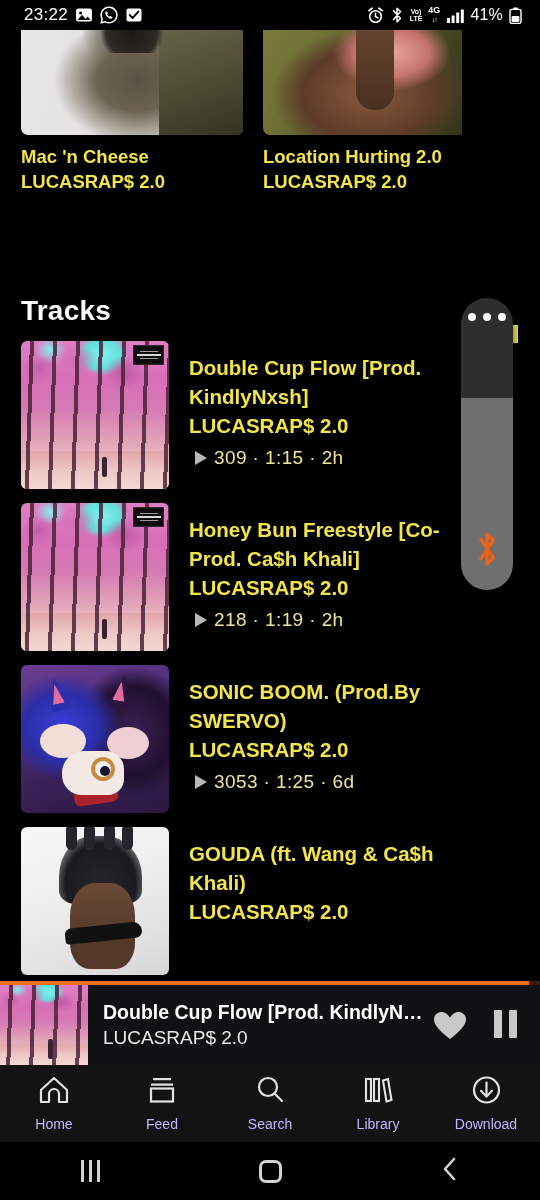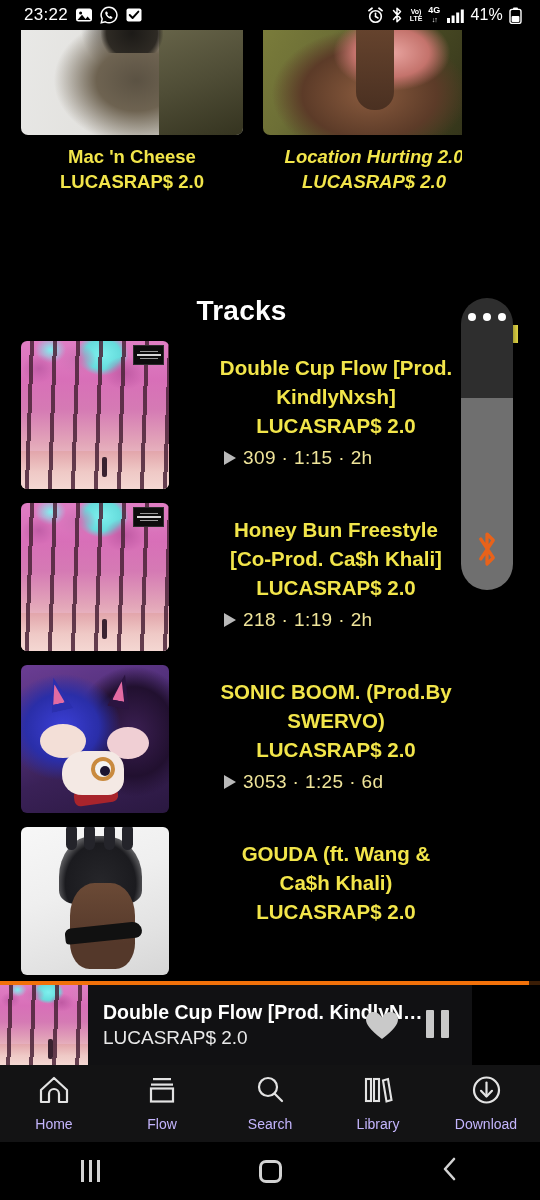--- a/index.html
+++ b/index.html
@@ -19,35 +19,35 @@
   .sb-time{ font-size:17px; font-weight:400; color:#fff; letter-spacing:.3px; }
   .sb-right{ margin-left:auto; display:flex; align-items:center; gap:6px; padding-right:18px; }
   .sb-ico{ display:inline-flex; align-items:center; justify-content:center; }
   .sb-battery-text{ font-size:16px; color:#fff; letter-spacing:.2px; }
   .volte{ font-size:7px; line-height:7.5px; text-align:center; color:#fff; font-weight:700; }
   .net4g{ font-size:9px; line-height:9px; text-align:center; color:#fff; font-weight:700; }
   .net4g .arrows{ font-size:7px; line-height:7px; letter-spacing:-1px; }
 
   
   .screen{ position:absolute; inset:0; background:#000; }
-  .content{ position:absolute; top:30px; left:0; width:462px;text-align:center; }
+  .content{ position:absolute; top:30px; left:0; width:462px; }
 
   
   .carousel{ position:relative; height:230px; overflow:hidden; }
   .card{ position:absolute; top:0; width:222px; }
   .card .art{
     width:222px; height:137px; border-radius:7px; overflow:hidden; position:relative;
     margin-top:-32px; box-shadow:0 4px 10px rgba(0,0,0,.7);
   }
   .card .ttl{
     color:#f2e54a; font-size:18.5px; font-weight:700; margin-top:10px;
     white-space:nowrap; line-height:24px;
   }
   .card .art-name{ color:#f2e54a; font-size:18.5px; font-weight:700; line-height:26px; white-space:nowrap;}
-  #card0{ left:21px; } #card1{ left:263px;font-style:italic; } #card2{ left:505px; width:230px;}
+  #card0{ left:21px; } #card1{ left:263px; } #card2{ left:505px; width:230px;}
 
   .ph{ position:absolute; inset:0; }
   
   .ph1{ background:
       radial-gradient(ellipse 60% 75% at 52% 60%, #5b5243 0%, #6e6351 30%, rgba(110,99,81,0) 62%),
       radial-gradient(circle at 47% 22%, #2a2620 0%, rgba(42,38,32,0) 28%),
       linear-gradient(105deg,#e9e9e7 0%,#e3e2df 38%,#cfcdc6 60%,#b9b7ae 100%); }
   .ph1::after{ content:""; position:absolute; left:62%; top:8%; width:40%; height:92%;
       background:linear-gradient(160deg,#6d6a4e 0%, #4f4d36 55%, #34331f 100%); border-radius:4px 0 0 0;}
   .ph1::before{ content:""; position:absolute; left:36%; top:4%; width:28%; height:36%;
@@ -62,21 +62,21 @@
   
   .ph3{ background:
       radial-gradient(ellipse at 35% 70%, #2f4f77 0%, #1d3350 45%, rgba(29,51,80,0) 75%),
       linear-gradient(135deg,#cfd8e2 0%,#aebccd 45%,#8ea0b6 100%); }
   .ph3::after{ content:""; position:absolute; left:8%; top:18%; width:52%; height:70%;
       background:linear-gradient(160deg,#1b2b42,#24415f); clip-path:polygon(0 35%,55% 0,100% 48%,62% 100%,10% 92%); }
 
   
   .tracks-head{ color:#ffffff; font-size:28px; font-weight:700; padding:35px 0 0 21px; letter-spacing:.2px; }
 
-  .track{ display:flex; padding:14px 8px 0 21px;gap:29px; }
+  .track{ display:flex; padding:14px 8px 0 21px; }
   .track .art{
     width:148px; height:148px; border-radius:6px; position:relative; overflow:hidden; flex:0 0 148px;
   }
   .track .meta{ padding-left:20px; padding-top:12px; }
   .t-title{ color:#f2e54a; font-size:20.5px; font-weight:700; line-height:29px; max-width:330px; }
   .t-artist{ color:#f2e54a; font-size:20.5px; font-weight:700; line-height:30px; }
   .t-stats{ display:flex; align-items:center; gap:7px; margin-top:6px; margin-left:6px; }
   .t-stats .tri{
     width:0;height:0;border-left:12px solid #b9b9b9;border-top:7px solid transparent;border-bottom:7px solid transparent;
   }
@@ -145,21 +145,21 @@
     box-shadow:0 3px 10px rgba(0,0,0,.6);
   }
   .fab-top{ height:100px; background:#2e2e2e; display:flex; align-items:flex-start; justify-content:center; padding-top:15px; gap:7px;}
   .fab-top .dot{ width:8px; height:8px; border-radius:50%; background:#fff; }
   .fab-body{ height:192px; background:#6f6f6f; position:relative; }
   .bt-ico{ position:absolute; left:50%; bottom:18px; transform:translateX(-50%); }
   .yellow-sliver{ position:absolute; left:513px; top:325px; width:5px; height:18px; background:#f2e54a; z-index:39; }
 
   
   .nowbar{
-    position:absolute; left:0; bottom:135px; width:472px; height:80px; background:#111113; z-index:50;
+    position:absolute; left:0; bottom:135px; width:540px; height:80px; background:#111113; z-index:50;
   }
   .progress{ position:absolute; left:0; top:-4px; width:540px; height:4px; background:#3a1d06; }
   .progress > i{ display:block; height:4px; width:98%; background:#f2710a; }
   .nb-art{ position:absolute; left:0; top:0; width:88px; height:80px; overflow:hidden; }
   .nb-text{ position:absolute; left:103px; top:15px; }
   .nb-title{ color:#fff; font-size:19.5px; font-weight:700; line-height:25px; white-space:nowrap; }
   .nb-artist{ color:#e9e9e9; font-size:19px; line-height:26px; white-space:nowrap; }
   .nb-heart{ position:absolute; right:73px; top:26px; }
   .nb-pause{ position:absolute; right:23px; top:25px; display:flex; gap:7px; }
   .nb-pause i{ display:block; width:8px; height:28px; background:#c9c9c9; border-radius:1px; }
@@ -361,21 +361,21 @@
     </div>
 
     <div class="tab">
       <span>
         <svg width="30" height="30" viewBox="0 0 30 30">
           <rect x="6" y="3" width="18" height="2.2" fill="#e3e3e3"></rect>
           <rect x="4" y="8.5" width="22" height="2.2" fill="#e3e3e3"></rect>
           <rect x="4" y="13.5" width="22" height="13" fill="none" stroke="#e3e3e3" stroke-width="2.2"></rect>
         </svg>
       </span>
-      <span class="lbl">Flow</span>
+      <span class="lbl">Feed</span>
     </div>
 
     <div class="tab">
       <span>
         <svg width="31" height="30" viewBox="0 0 31 30">
           <circle cx="13" cy="12" r="9" fill="none" stroke="#e3e3e3" stroke-width="2.2"></circle>
           <line x1="19.5" y1="18.5" x2="27" y2="26" stroke="#e3e3e3" stroke-width="2.2" stroke-linecap="round"></line>
         </svg>
       </span>
       <span class="lbl">Search</span>

